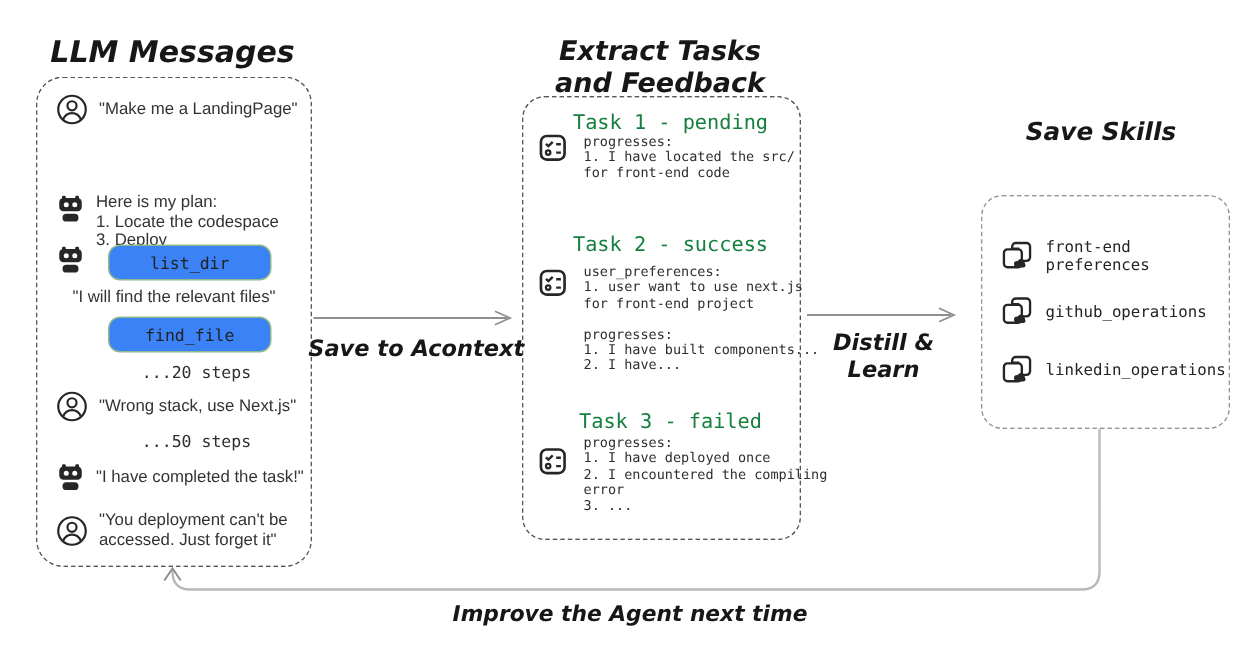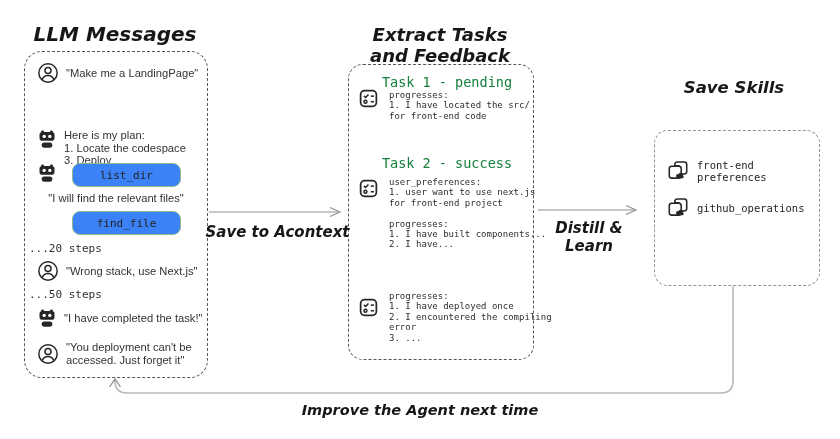--- a/index.html
+++ b/index.html
@@ -19,21 +19,21 @@
   .big-title{font-size:20px;text-align:center;line-height:22px;}
   .mid-title{font-size:18px;text-align:center;line-height:21px;}
   .sm-title{font-size:16.5px;text-align:center;line-height:21px;}
 
   
   .row{position:absolute;display:flex;align-items:center;gap:7px;left:12px;}
   .row .txt{font-size:11.2px;line-height:12.6px;color:#333;}
   .chip{background:#3b82f6;border:1.4px solid #90b890;border-radius:8px;
         font-family:"DejaVu Sans Mono",monospace;font-size:11px;color:#222;
         display:flex;align-items:center;justify-content:center;position:absolute;}
-  .steps{position:absolute;left:4px;width:100%;font-size:11px;}
+  .steps{position:absolute;left:15px;width:100%;text-align:center;font-size:11px;}
   .centerq{position:absolute;left:0;width:100%;text-align:center;font-size:11.2px;color:#333;}
 
   
   .task-head{position:absolute;left:20px;width:156px;text-align:center;
              font-family:"DejaVu Sans Mono",monospace;font-size:13.5px;color:#15803d;}
   .task-body{position:absolute;left:40px;font-family:"DejaVu Sans Mono",monospace;
              font-size:9px;line-height:10.4px;color:#2e2e2e;white-space:pre;}
   .task-icon{position:absolute;left:9px;}
 
   
@@ -194,20 +194,21 @@
       </svg>
     </div>
     <div class="task-body" style="top:112px;">user_preferences:
 1. user want to use next.js
 for front-end project
 
 progresses:
 1. I have built components...
 2. I have...</div>
 
+    <div class="task-head" style="top:208px;">Task 3 - failed</div>
     <div class="task-icon" style="top:232px;">
       <svg viewBox="0 0 24 24" width="21" height="21">
         <rect x="3" y="3" width="18" height="18" rx="4.5" fill="#fff" stroke="#262626" stroke-width="2"></rect>
         <path d="M6.8 9 l1.9 1.8 L12 7.5" fill="none" stroke="#262626" stroke-width="1.8"></path>
         <path d="M14.6 9.3 h3.6" stroke="#262626" stroke-width="1.8"></path>
         <circle cx="8.5" cy="15.7" r="1.7" fill="none" stroke="#262626" stroke-width="1.7"></circle>
         <path d="M14.6 15.7 h3.6" stroke="#262626" stroke-width="1.8"></path>
       </svg>
     </div>
     <div class="task-body" style="top:226px;">progresses:
@@ -244,20 +245,33 @@
           <path d="M8.5 6.3 h5.2" stroke="#262626" stroke-width="1.7"></path>
           <rect x="2.5" y="6.8" width="13" height="13" rx="2.6" fill="#fff" stroke="#262626" stroke-width="1.7"></rect>
           <circle cx="12" cy="17.4" r="2.2" fill="#262626"></circle>
           <circle cx="15" cy="16.4" r="2.6" fill="#262626"></circle>
           <rect x="10.8" y="16.6" width="7.4" height="3.4" rx="1.7" fill="#262626"></rect>
         </svg>
       </span>
       <span class="lbl">github_operations</span>
     </div>
 
+    <div class="skill" style="top:105px;">
+      <span>
+        <svg viewBox="0 0 24 24" width="22" height="22">
+          <rect x="8.5" y="2.2" width="13" height="13" rx="2.6" fill="#fff" stroke="#262626" stroke-width="1.7"></rect>
+          <path d="M8.5 6.3 h5.2" stroke="#262626" stroke-width="1.7"></path>
+          <rect x="2.5" y="6.8" width="13" height="13" rx="2.6" fill="#fff" stroke="#262626" stroke-width="1.7"></rect>
+          <circle cx="12" cy="17.4" r="2.2" fill="#262626"></circle>
+          <circle cx="15" cy="16.4" r="2.6" fill="#262626"></circle>
+          <rect x="10.8" y="16.6" width="7.4" height="3.4" rx="1.7" fill="#262626"></rect>
+        </svg>
+      </span>
+      <span class="lbl">linkedin_operations</span>
+    </div>
   </div>
 
   <div class="label hand" style="left:205px;top:223px;width:145px;">Save to Acontext</div>
 
   <div class="label hand" style="left:530px;top:219px;width:118px;">Distill &amp; Learn</div>
 
   <div class="label hand" style="left:0;top:402px;width:840px;font-size:14.5px;">Improve the Agent next time</div>
 
 </div>
 

